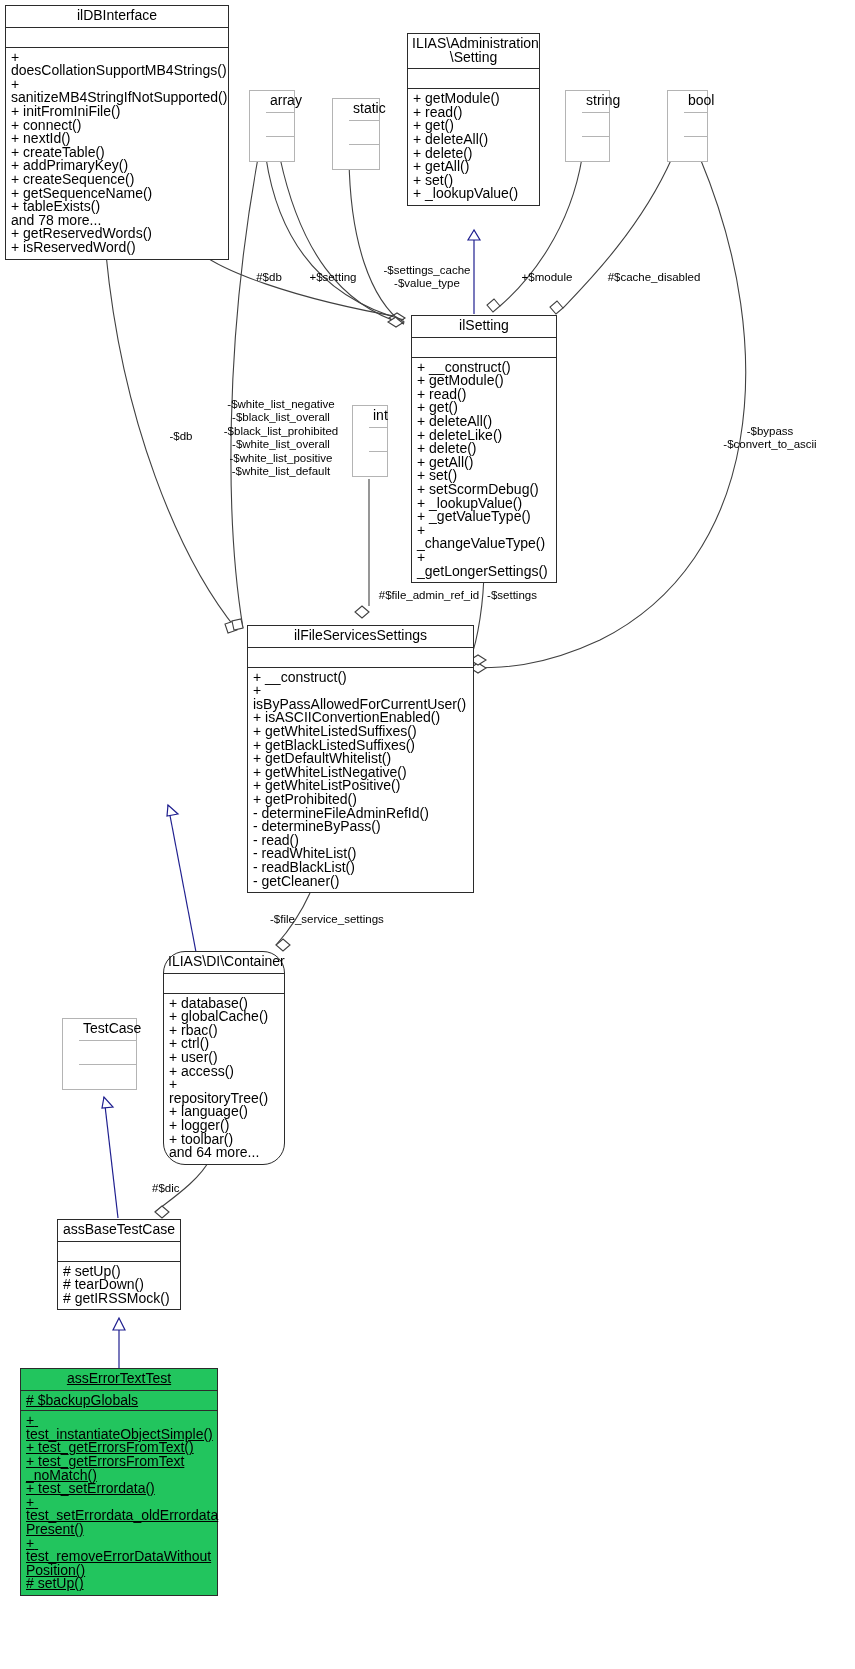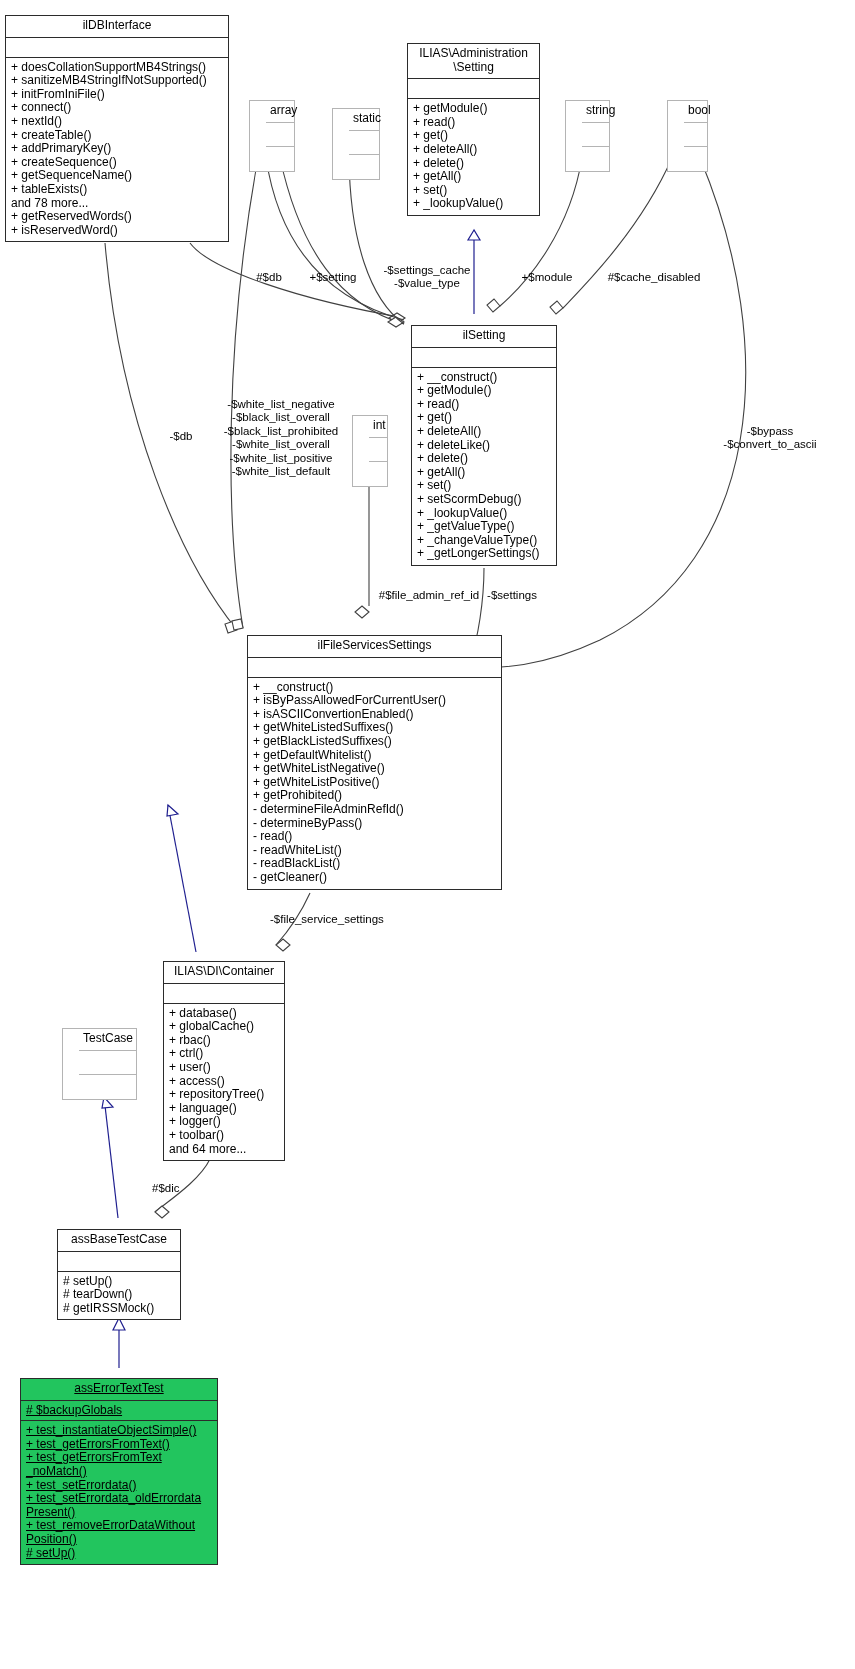--- a/index.html
+++ b/index.html
@@ -25,23 +25,22 @@
     width: 855px;
     height: 1669px;
     pointer-events: none;
   }
   
   .uml {
     position: absolute;
     box-sizing: border-box;
     border: 1px solid #3a3a3a;
     background: #ffffff;
-    font-size: 12px;
+    font-size: 14px;
     line-height: 13.6px;
-    margin-top: 10px;
   }
   .uml.thick { border: 1.4px solid #2b2b2b; }
   .uml.grey  { background: #22c55e; border: 1.4px solid #2b2b2b; text-decoration: underline; }
   .uml.light { border: 1px solid #b4b4b4; padding-left: 16px; }
 
   .uml .title {
     text-align: center;
     padding: 3px 4px 4px 4px;
     border-bottom: 1px solid #3a3a3a;
     white-space: pre-line;
@@ -251,21 +250,21 @@
       <div class="op">+ getAll()</div>
       <div class="op">+ set()</div>
       <div class="op">+ setScormDebug()</div>
       <div class="op">+ _lookupValue()</div>
       <div class="op">+ _getValueType()</div>
       <div class="op">+ _changeValueType()</div>
       <div class="op">+ _getLongerSettings()</div>
     </div>
   </div>
 
-  <div class="uml thick" style="left:247px; top:625px; width:255px;">
+  <div class="uml thick" style="left:247px; top:625px; width:227px;">
     <div class="title">ilFileServicesSettings</div>
     <div class="attrs"></div>
     <div class="ops">
       <div class="op">+ __construct()</div>
       <div class="op">+ isByPassAllowedForCurrentUser()</div>
       <div class="op">+ isASCIIConvertionEnabled()</div>
       <div class="op">+ getWhiteListedSuffixes()</div>
       <div class="op">+ getBlackListedSuffixes()</div>
       <div class="op">+ getDefaultWhitelist()</div>
       <div class="op">+ getWhiteListNegative()</div>
@@ -274,21 +273,21 @@
       <div class="op">- determineFileAdminRefId()</div>
       <div class="op">- determineByPass()</div>
       <div class="op">- read()</div>
       <div class="op">- readWhiteList()</div>
       <div class="op">- readBlackList()</div>
       <div class="op">- getCleaner()</div>
     </div>
   </div>
 
 
-  <div class="uml thick" style="left:163px; top:951px; width:122px;">
+  <div class="uml thick" style="left:163px; top:951px; width:122px;border-radius:22px;">
     <div class="title">ILIAS\DI\Container</div>
     <div class="attrs"></div>
     <div class="ops">
       <div class="op">+ database()</div>
       <div class="op">+ globalCache()</div>
       <div class="op">+ rbac()</div>
       <div class="op">+ ctrl()</div>
       <div class="op">+ user()</div>
       <div class="op">+ access()</div>
       <div class="op">+ repositoryTree()</div>

